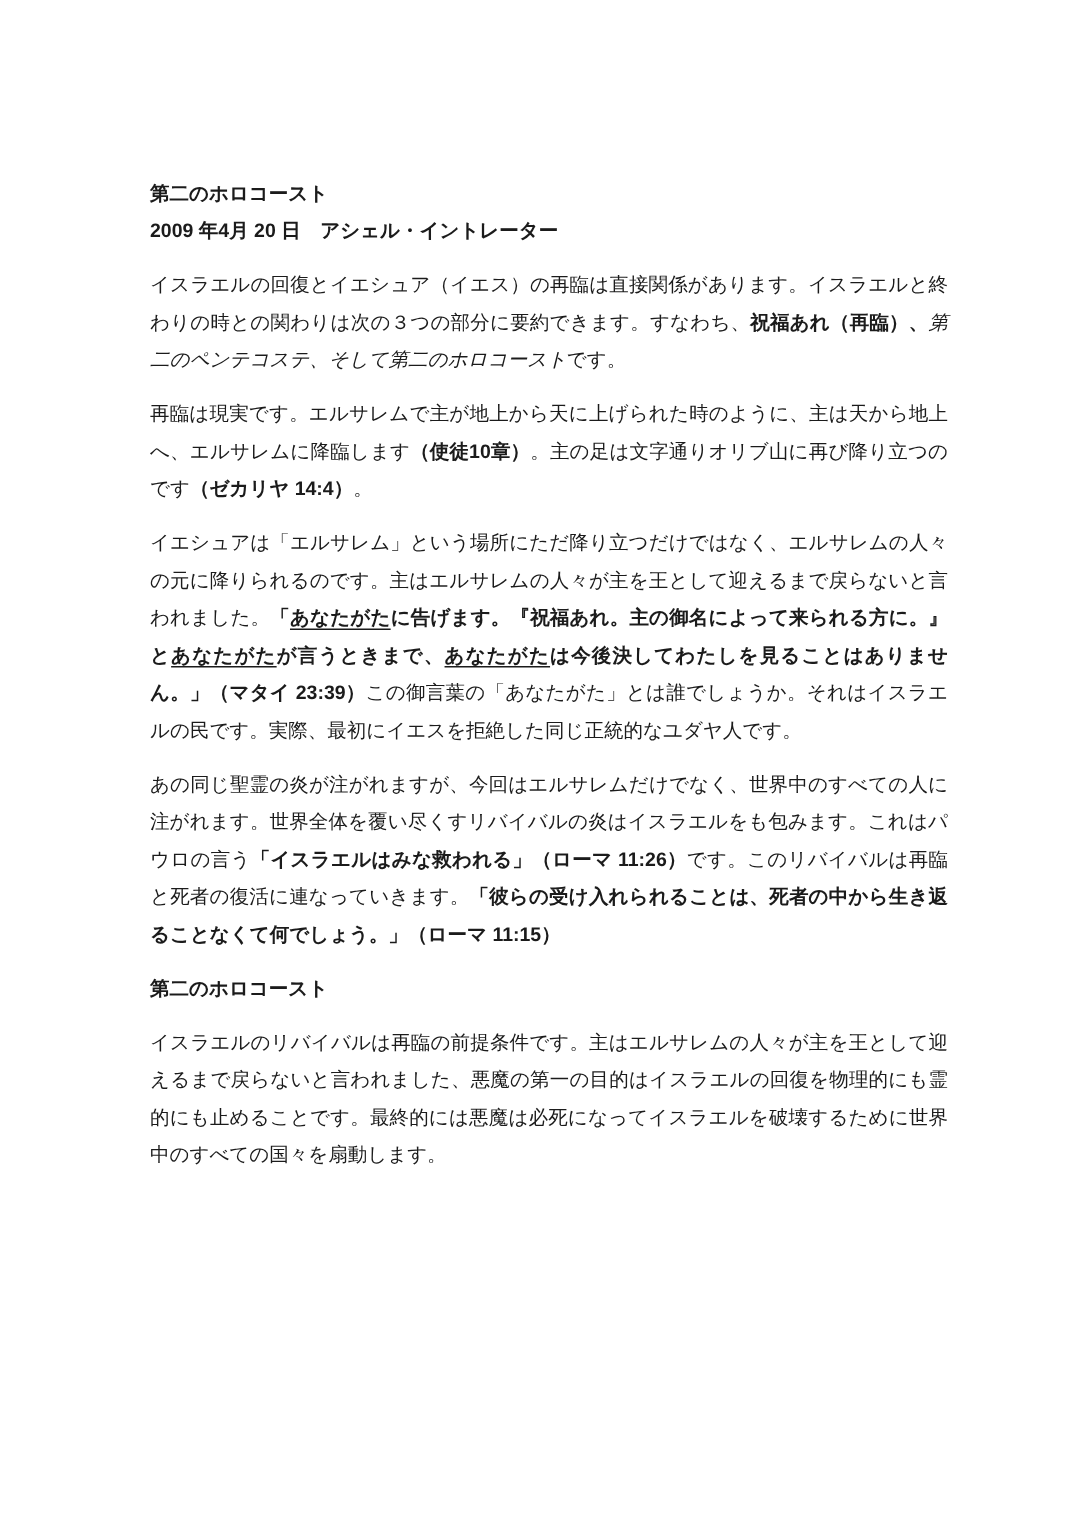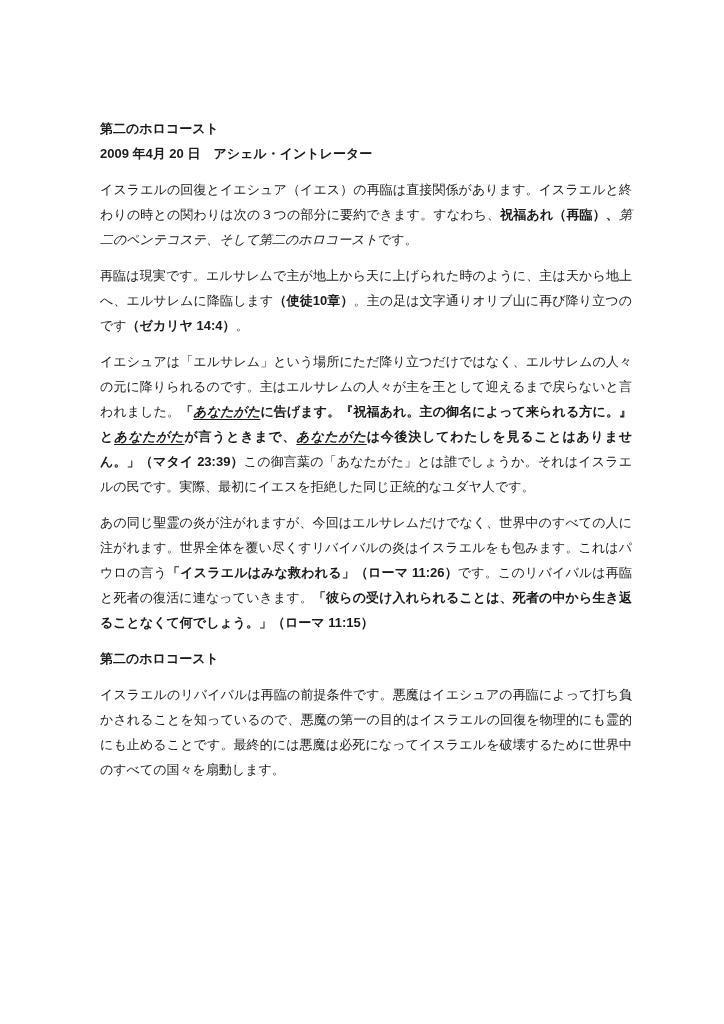--- a/index.html
+++ b/index.html
@@ -34,21 +34,21 @@
   }
   .title-line {
     margin: 0;
     font-weight: bold;
   }
   .title-block {
     margin: 0 0 11px 0;
   }
   .b  { font-weight: bold; }
   .bi { font-weight: normal; font-style: italic; }
-  .biu { font-weight: bold; font-style: italic; text-decoration: underline; text-underline-offset: 3px; }
+  .biu { font-weight: bold; text-decoration: underline; text-underline-offset: 3px; }
   .page-number {
     position: absolute;
     left: 100px;
     width: 532px;
     top: 944px;
     text-align: center;
     font-family: "Liberation Serif", "DejaVu Serif", serif;
     font-size: 13px;
     line-height: 18px;
     color: #2a2a2a;
@@ -70,18 +70,18 @@
     <p class="para"><span>再臨は現実です。エルサレムで主が地上から天に上げられた時のように、主は天から地上へ、エルサレムに降臨します</span><span class="b">（使徒10章）</span><span>。主の足は文字通りオリブ山に再び降り立つのです</span><span class="b">（ゼカリヤ 14:4）</span><span>。</span></p>
 
     <p class="para"><span>イエシュアは「エルサレム」という場所にただ降り立つだけではなく、エルサレムの人々の元に降りられるのです。主はエルサレムの人々が主を王として迎えるまで戻らないと言われました。</span><span class="b">「</span><span class="biu">あなたがた</span><span class="b">に告げます。『祝福あれ。主の御名によって来られる方に。』と</span><span class="biu">あなたがた</span><span class="b">が言うときまで、</span><span class="biu">あなたがた</span><span class="b">は今後決してわたしを見ることはありません。」（マタイ 23:39）</span><span>この御言葉の「あなたがた」とは誰でしょうか。それはイスラエルの民です。実際、最初にイエスを拒絶した同じ正統的なユダヤ人です。</span></p>
 
 
 
     <p class="para"><span>あの同じ聖霊の炎が注がれますが、今回はエルサレムだけでなく、世界中のすべての人に注がれます。世界全体を覆い尽くすリバイバルの炎はイスラエルをも包みます。これはパウロの言う</span><span class="b">「イスラエルはみな救われる」（ローマ 11:26）</span><span>です。このリバイバルは再臨と死者の復活に連なっていきます。</span><span class="b">「彼らの受け入れられることは、死者の中から生き返ることなくて何でしょう。」（ローマ 11:15）</span></p>
 
     <p class="heading">第二のホロコースト</p>
 
-    <p class="para"><span>イスラエルのリバイバルは再臨の前提条件です。悪魔はイエシュアの再臨によって打ち負かされることを知っているので、悪魔の第一の目的はイスラエルの回復を物理的にも霊的にも止めることです。最終的には悪魔は必死になってイスラエルを破壊するために世界中のすべての国々を扇動します。</span></p>
+    <p class="para"><span>イスラエルのリバイバルは再臨の前提条件です。主はエルサレムの人々が主を王として迎えるまで戻らないと言われました、悪魔の第一の目的はイスラエルの回復を物理的にも霊的にも止めることです。最終的には悪魔は必死になってイスラエルを破壊するために世界中のすべての国々を扇動します。</span></p>
 
   </div>
 
   <div class="page-number">1</div>
 </div>
 
 </body></html>

